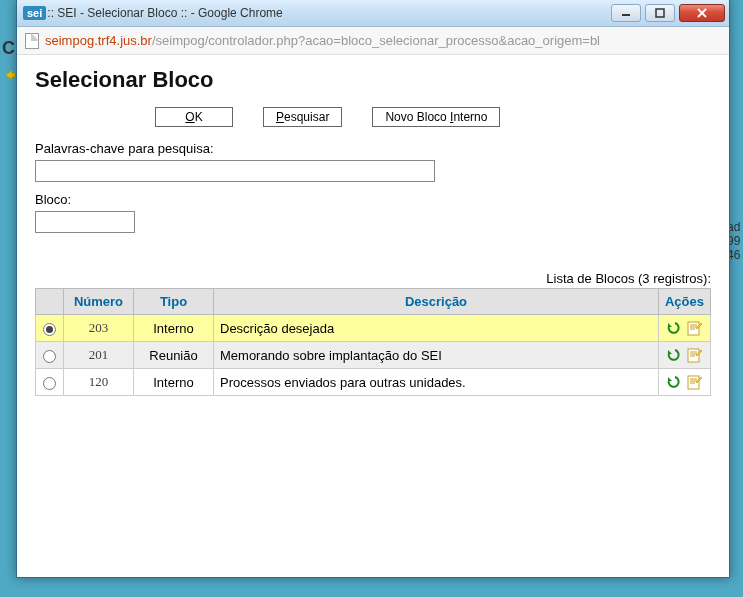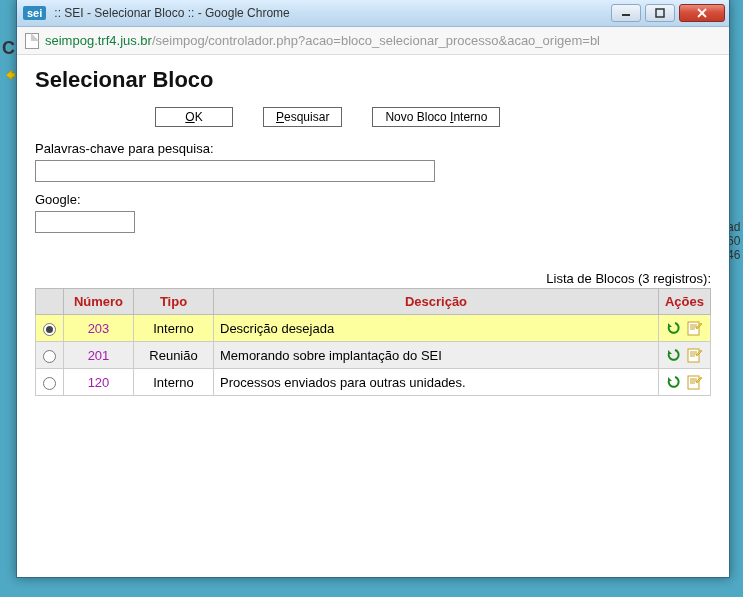--- a/index.html
+++ b/index.html
@@ -12,21 +12,21 @@
     border: 1px solid #2e6a8a;
     box-shadow: 0 0 10px rgba(0,0,0,.4);
   }
   .titlebar {
     height: 28px;
     background: linear-gradient(to bottom, #dfefff 0%, #c8e0f4 50%, #b9d5ed 100%);
     display: flex; align-items: center; justify-content: space-between;
     padding: 0 4px 0 6px;
     border-bottom: 1px solid #9cb9d4;
   }
-  .title-left { display: flex; align-items: center; gap: 8px; color: #333; font-size: 12px; }
+  .title-left { display: flex; align-items: center; gap: 1px; color: #333; font-size: 12px; }
   .sei-badge {
     background: #2e8bc0; color: #fff; font-weight: bold; font-size: 11px;
     padding: 1px 4px; border-radius: 2px;
   }
   .win-controls { display: flex; gap: 4px; }
   .win-btn {
     width: 30px; height: 18px; border-radius: 3px;
     display: flex; align-items: center; justify-content: center;
     font-size: 10px; font-weight: bold; color: #333;
     background: linear-gradient(to bottom, #f0f5fb, #cddceb);
@@ -45,21 +45,21 @@
   }
   .page-icon {
     width: 14px; height: 16px; border: 1px solid #999;
     background: #fff; position: relative;
   }
   .page-icon::after {
     content: ""; position: absolute; right: -1px; top: -1px;
     border: 4px solid transparent; border-left-color: #ccc; border-bottom-color: #ccc;
   }
   .url { font-size: 13px; color: #999; white-space: nowrap; overflow: hidden; }
-  .url .host { color: #15803d; }
+  .url .host { color: #c2410c; }
   .content {
     padding: 12px 18px;
   }
   h1.page-title { font-size: 22px; font-weight: bold; margin-bottom: 14px; color: #111; }
   .btnrow { display: flex; gap: 30px; margin-bottom: 14px; margin-left: 120px; }
   .dlg-btn {
     min-width: 78px; padding: 2px 12px; font-size: 12px;
     border: 1px solid #666; background: #fff; cursor: pointer;
     text-align: center;
   }
@@ -70,29 +70,29 @@
     background: #fff;
   }
   .input-keywords { width: 400px; height: 22px; margin-bottom: 10px; }
   .input-sigla { width: 100px; height: 22px; margin-bottom: 24px; }
   .list-caption { text-align: right; font-size: 13px; margin-bottom: 2px; }
   table.blocos {
     width: 100%; border-collapse: collapse; font-size: 13px;
   }
   table.blocos th {
     background: #e2e2e2; border: 1px solid #bbb; padding: 5px 6px;
-    font-weight: bold; text-align: center; color: #b91c1c;
+    font-weight: bold; text-align: center; color: #0369a1;
   }
   table.blocos td {
     border: 1px solid #ccc; padding: 5px 6px; vertical-align: middle;
   }
   table.blocos td.center { text-align: center; }
   tr.row-sel { background: #fdff9e; }
   tr.row-alt { background: #eeeeee; }
-  .num-link { color: #a21caf; font-weight: normal; }
+  .num-link { color: #404040; font-weight: normal; font-family: Liberation Serif, serif; }
   .radio { width: 13px; height: 13px; border-radius: 50%; border: 1px solid #777; display: inline-block; vertical-align: middle; position: relative; background: #fff;}
   .radio.checked::after { content: ""; position: absolute; left: 2px; top: 2px; width: 7px; height: 7px; border-radius: 50%; background: #444; }
   .action-icons { display: flex; gap: 6px; justify-content: center; }
   .ico { width: 16px; height: 16px; display: inline-block; cursor: pointer; }
   
   .bg-strip { position: absolute; right: 0; top: 220px; width: 16px; font-size: 12px; color: #333; }
   .left-letter { position:absolute; left:2px; top:38px; font-size:18px; font-weight:bold; color:#333; }
   .left-arrow { position:absolute; left:4px; top:68px; }
   .left-arrow svg { width:12px; height:14px; }
 </style>
@@ -101,21 +101,21 @@
 
 <span class="left-letter">C</span>
 <span class="left-arrow">
   <svg viewBox="0 0 12 14">
       <path d="M2 7 L8 2 L8 5 L11 5 L11 9 L8 9 L8 12 Z" fill="#f2c200" stroke="#b38f00" stroke-width="0.5"></path>
     </svg>
 </span>
 
 <div class="bg-strip">
   <div>ad</div>
-  <div>60</div>
+  <div>99</div>
   <div>46</div>
 </div>
 
 <div class="window">
   <div class="titlebar">
     <div class="title-left">
       <span class="sei-badge">sei</span>
       <span>:: SEI - Selecionar Bloco :: - Google Chrome</span>
     </div>
     <div class="win-controls">
@@ -150,21 +150,21 @@
 
     <div class="btnrow">
       <button class="dlg-btn"><u>O</u><span>K</span></button>
       <button class="dlg-btn"><u>P</u>esquisar</button>
       <button class="dlg-btn">Novo Bloco <u>I</u>nterno</button>
     </div>
 
     <label class="field-label">Palavras-chave para pesquisa:</label>
     <input class="text-input input-keywords" value="" style="">
 
-    <label class="field-label">Google:</label>
+    <label class="field-label">Bloco:</label>
     <input class="text-input input-sigla" value="" style="">
 
     <div style="height:14px"></div>
 
     <div class="list-caption">Lista de Blocos (3 registros):</div>
 
     <table class="blocos">
       <thead>
         <tr>
           <th style="width:28px"></th>

